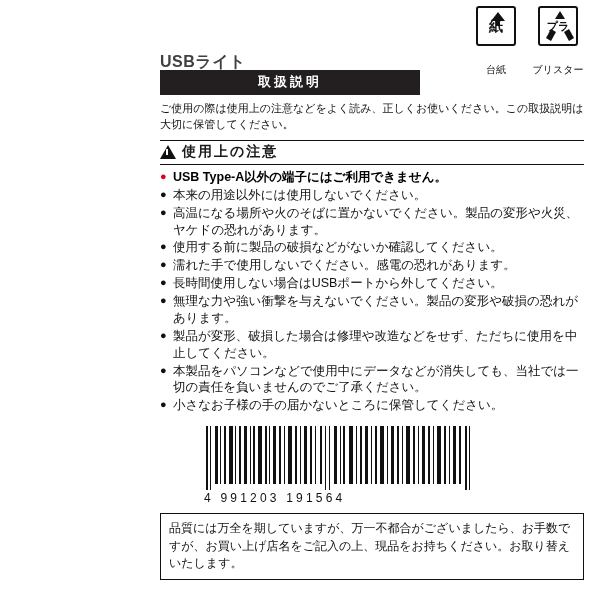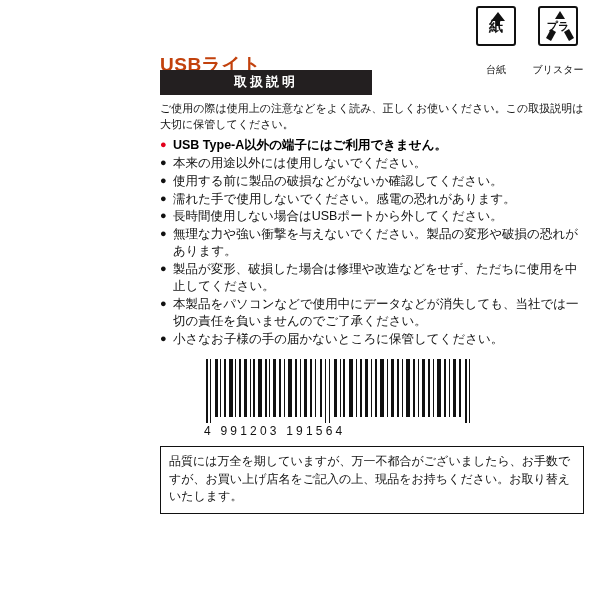--- a/index.html
+++ b/index.html
@@ -67,41 +67,41 @@
     margin-top: 17px;
     font-size: 10px;
     color: #111;
     white-space: nowrap;
   }
   
   .product-title {
     position: absolute;
     left: 160px;
     top: 52px;
-    font-size: 19px;
-    font-weight: bold;
-    color: #c2410c;
+    font-size: 16px;
+    font-weight: bold;
+    color: #404040;
     letter-spacing: 0.5px;
   }
   
   .content {
     position: absolute;
     left: 160px;
     top: 70px;
     width: 424px;
   }
   .section-header {
     background: #231f20;
     color: #ffffff;
     font-size: 13px;
     font-weight: bold;
     text-align: center;
     padding: 3px 0 4px 0;
     letter-spacing: 3px;
-    width: 212px;
+    width: 260px;
     margin: 0 auto 0 0;
   }
   .intro {
     font-size: 11px;
     line-height: 1.45;
     margin-top: 6px;
     color: #111;
   }
   .caution-bar {
     margin-top: 7px;
@@ -216,24 +216,29 @@
   </div>
 
   <div class="product-title">USBライト</div>
 
   <div class="content">
 
     <div class="section-header">取扱説明</div>
 
     <div class="intro">ご使用の際は使用上の注意などをよく読み、正しくお使いください。この取扱説明は大切に保管してください。</div>
 
+    <div class="caution-bar">
+      <span class="warn-tri"></span>
+      <span>使用上の注意</span>
+    </div>
 
     <ul class="bullet-list">
       <li class="red">USB Type-A以外の端子にはご利用できません。</li>
       <li>本来の用途以外には使用しないでください。</li>
+      <li>高温になる場所や火のそばに置かないでください。製品の変形や火災、ヤケドの恐れがあります。</li>
       <li>使用する前に製品の破損などがないか確認してください。</li>
       <li>濡れた手で使用しないでください。感電の恐れがあります。</li>
       <li>長時間使用しない場合はUSBポートから外してください。</li>
       <li>無理な力や強い衝撃を与えないでください。製品の変形や破損の恐れがあります。</li>
       <li>製品が変形、破損した場合は修理や改造などをせず、ただちに使用を中止してください。</li>
       <li>本製品をパソコンなどで使用中にデータなどが消失しても、当社では一切の責任を負いませんのでご了承ください。</li>
       <li>小さなお子様の手の届かないところに保管してください。</li>
     </ul>
 
     <div class="barcode-wrap">

